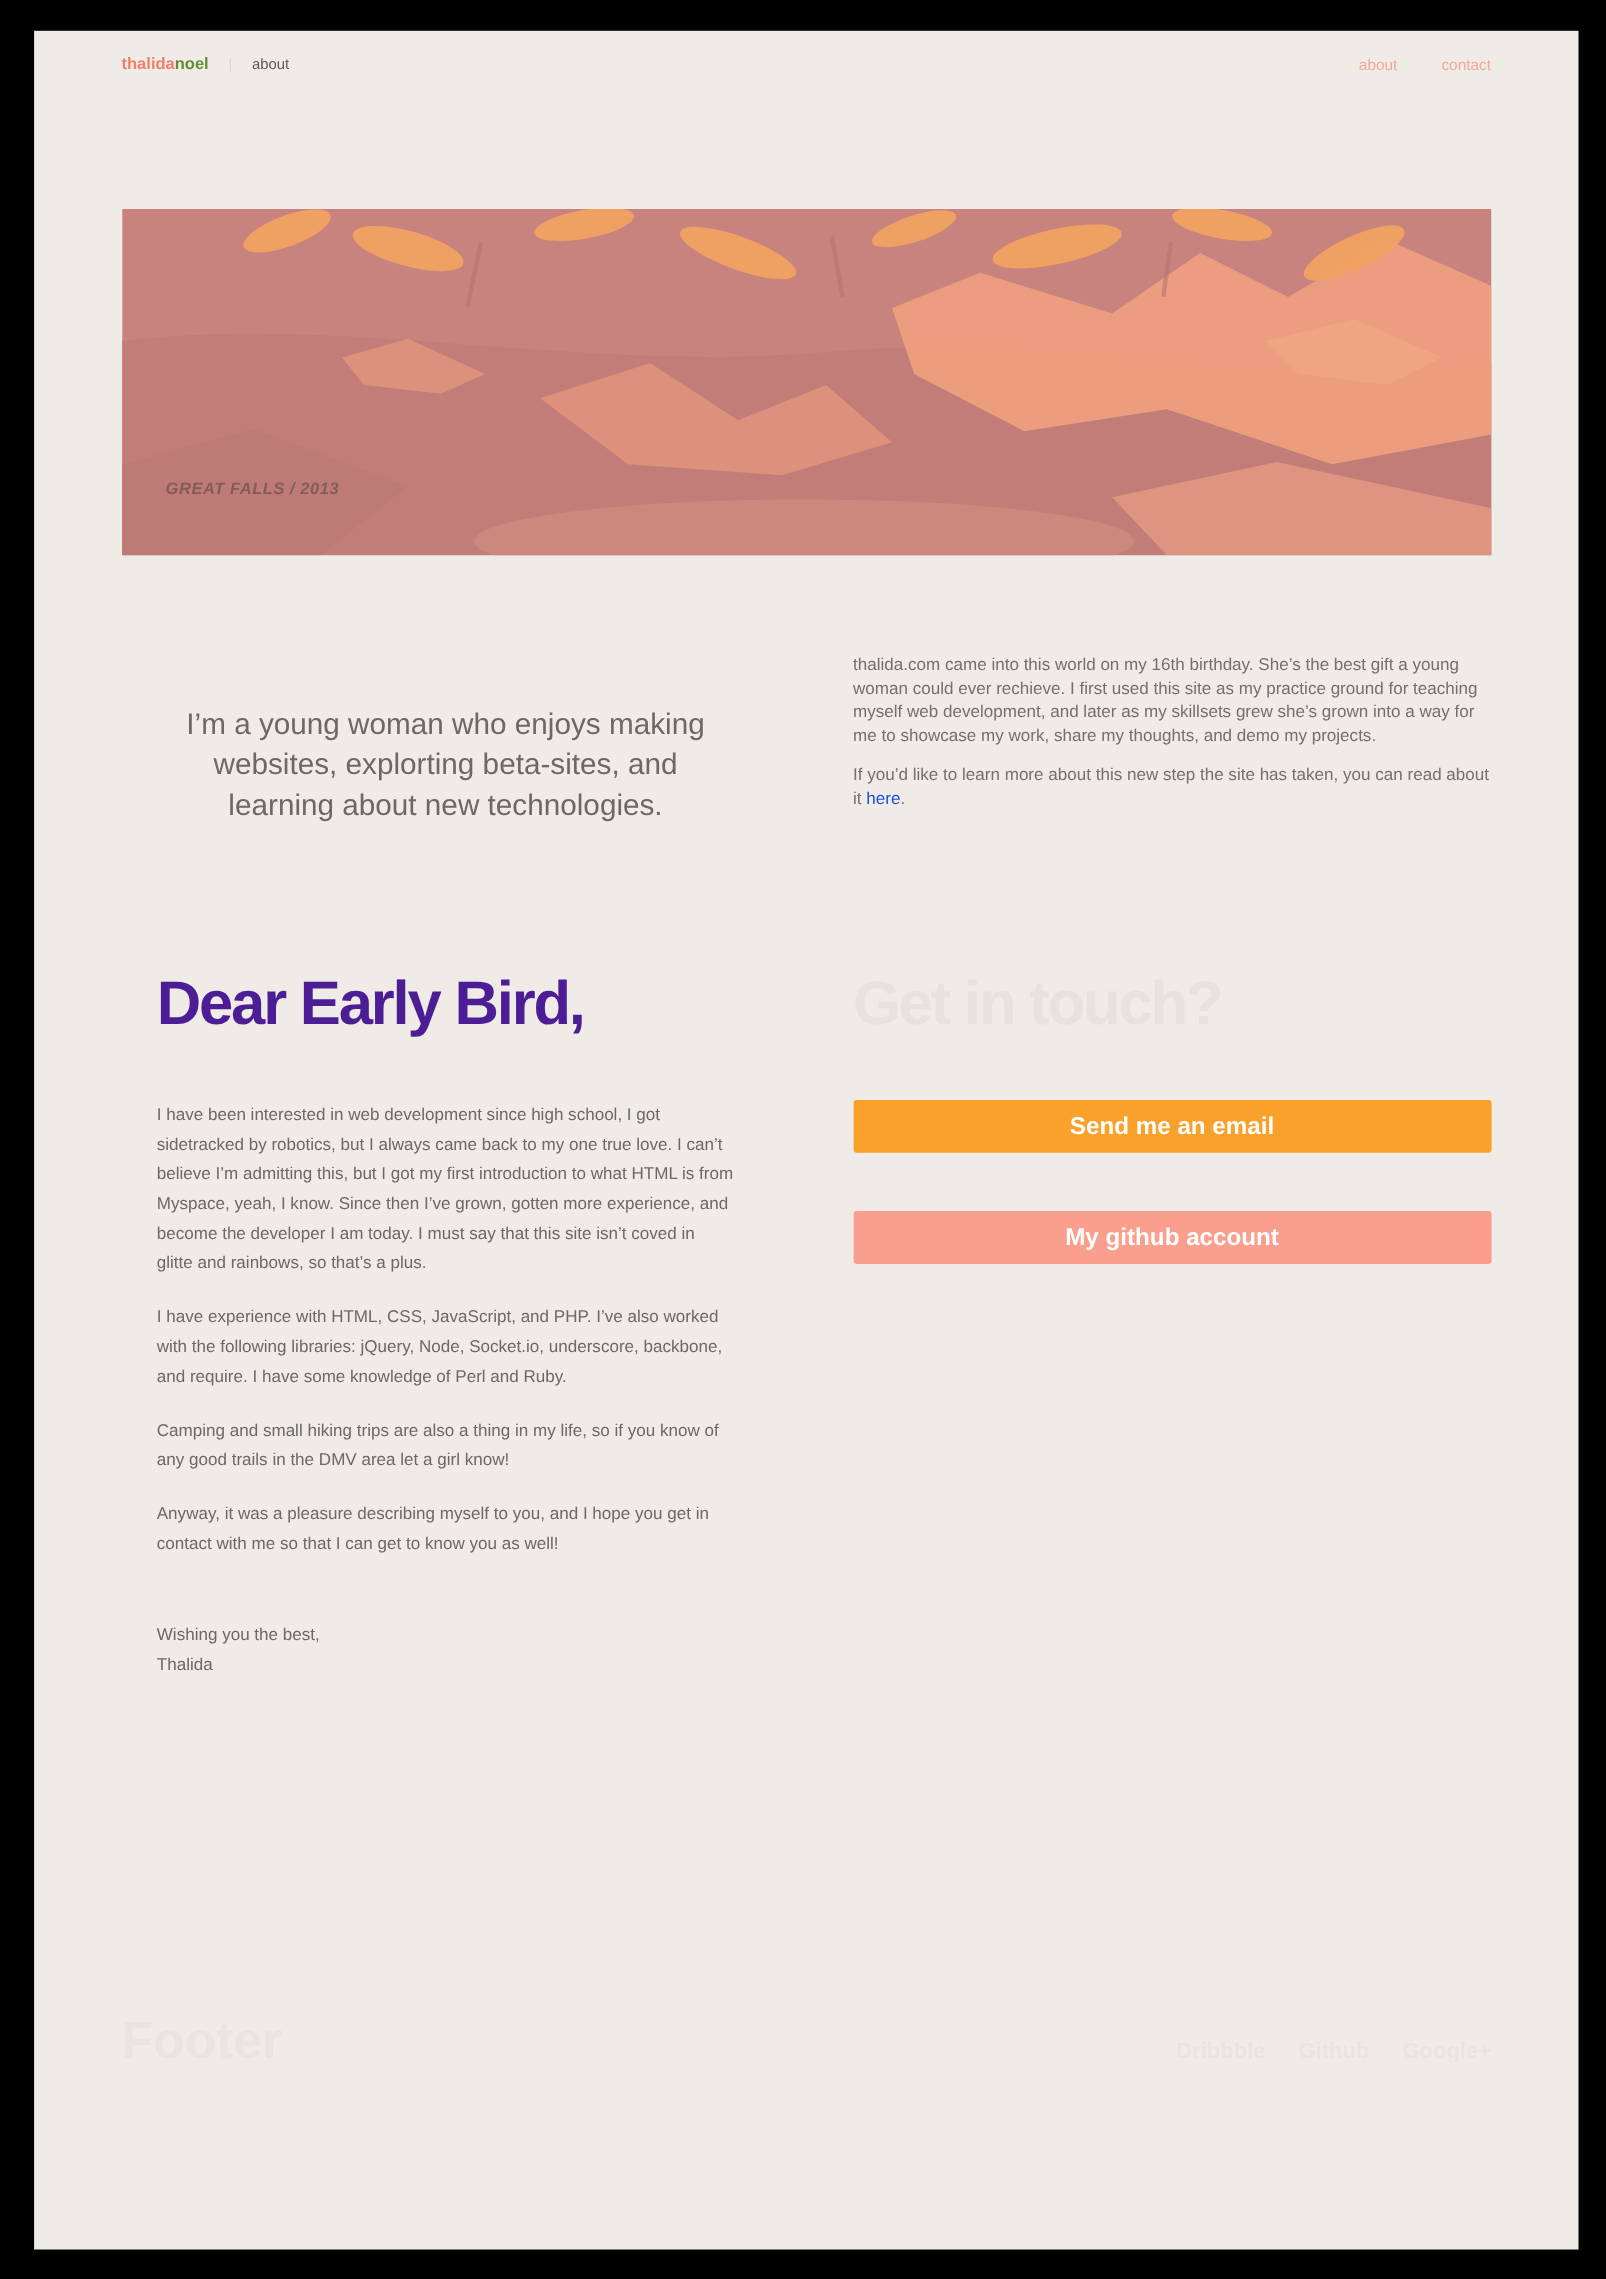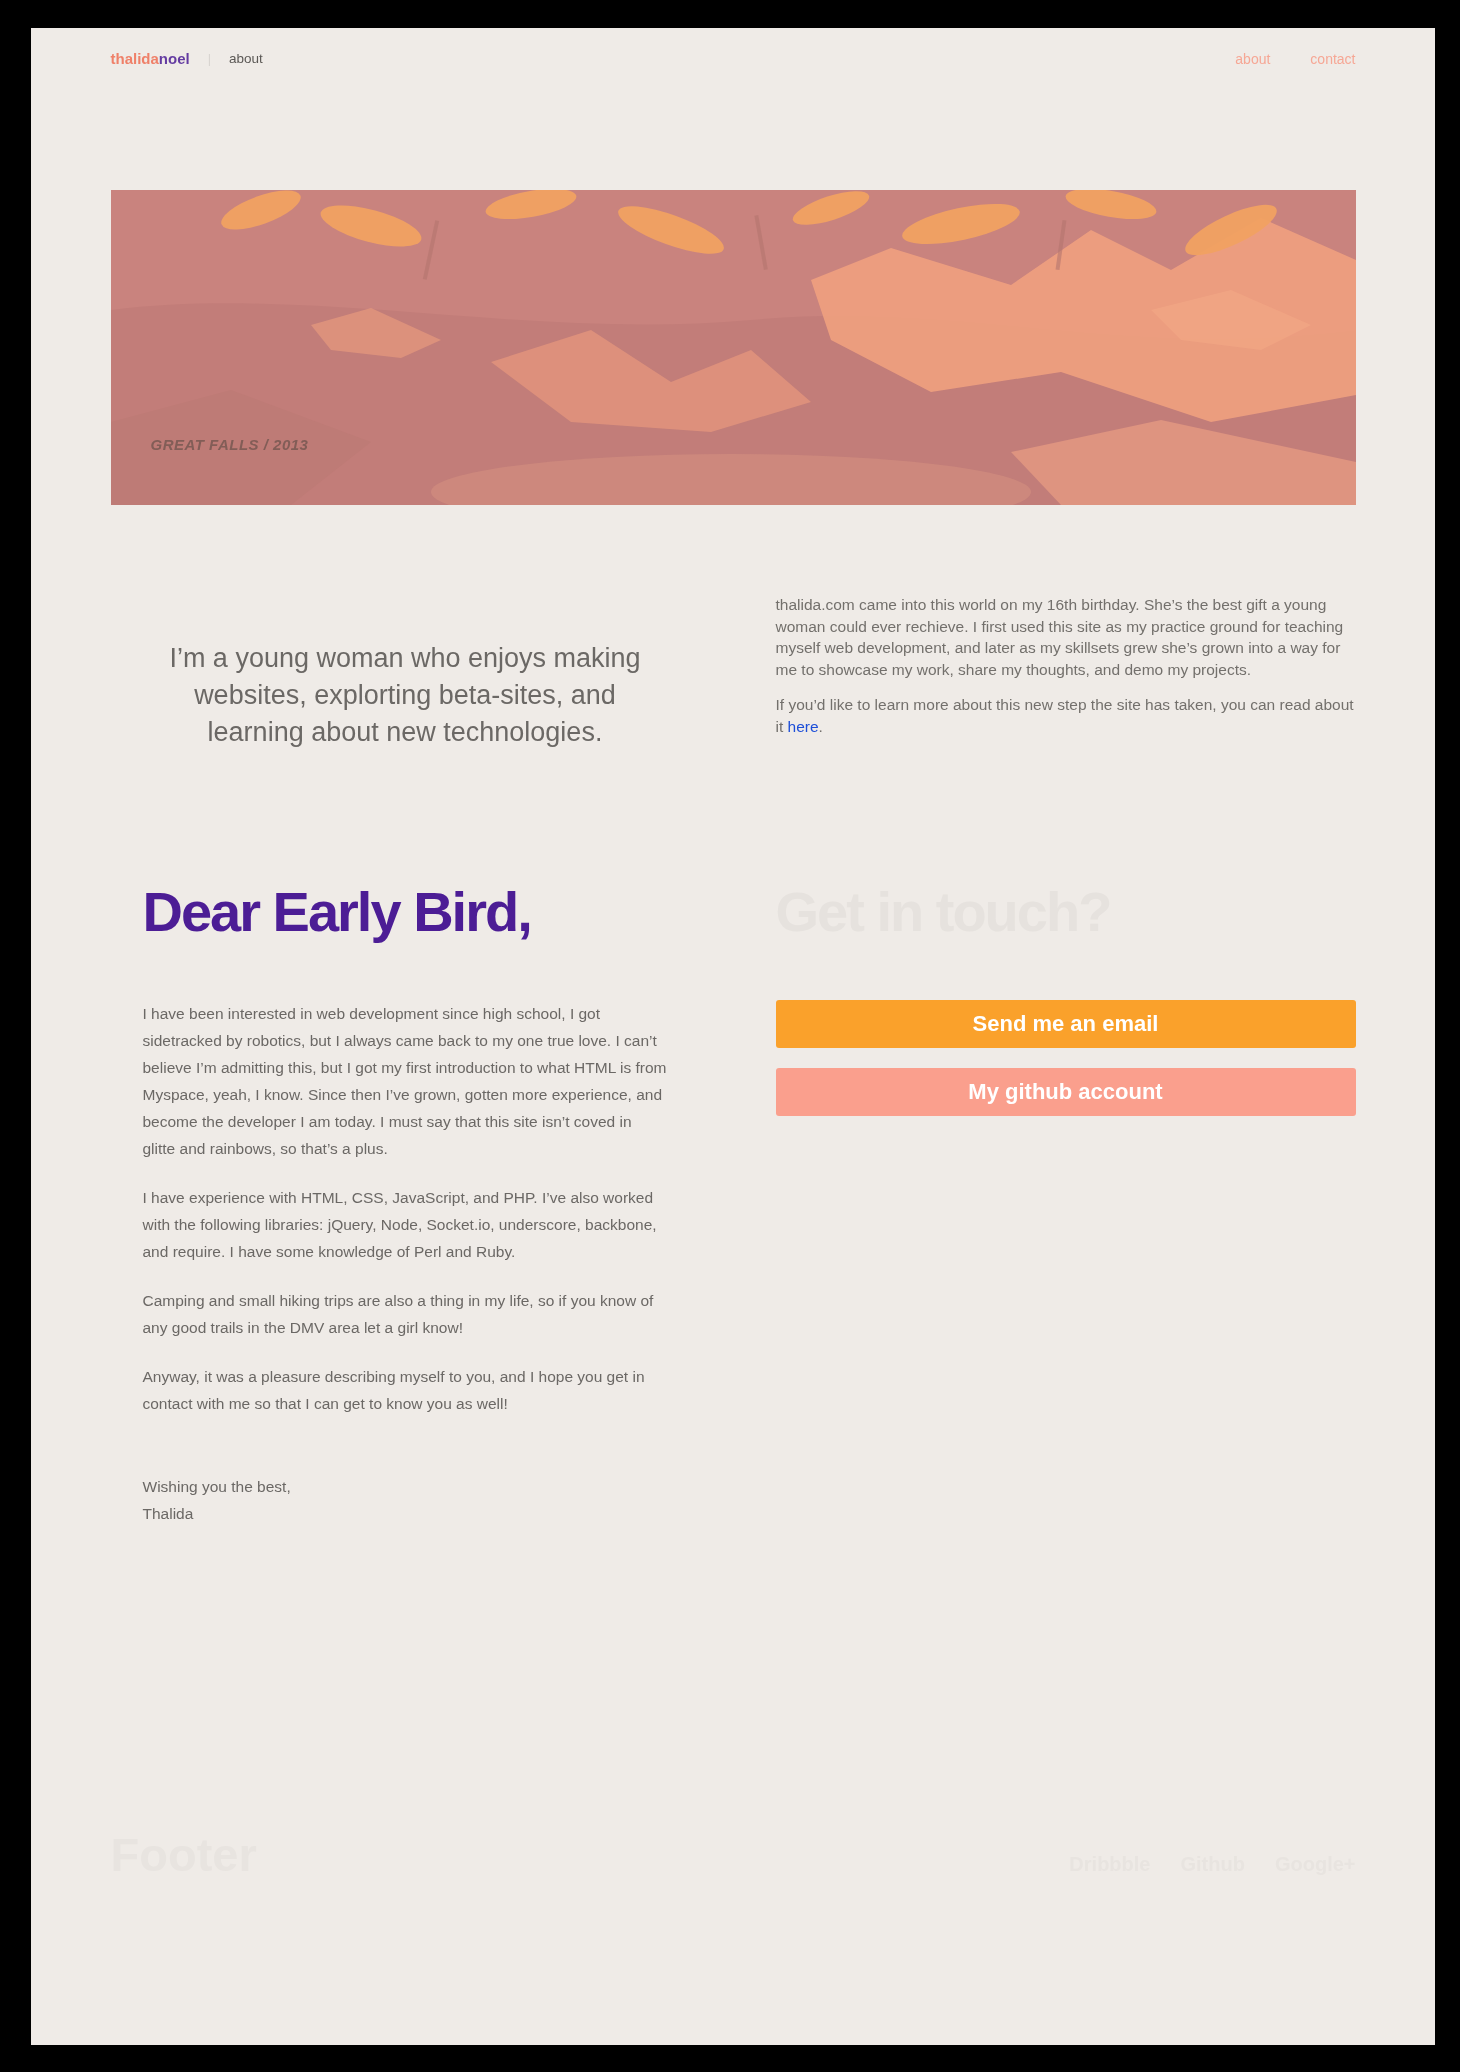--- a/index.html
+++ b/index.html
@@ -11,21 +11,21 @@
     color: #6B6865;
   }
   .page { width: 100%; height: 100%; background: #EFEBE7; overflow: hidden; }
   .container { width: 1245px; margin: 0 auto; }
 
   
   .header { display: flex; justify-content: space-between; align-items: center; padding-top: 22px; }
   .brand { display: flex; align-items: center; font-size: 15px; }
   .logo { cursor: pointer; }
   .logo-bold { color: #EF8069; font-weight: bold; }
-  .logo-light { color: #4c1d95; font-weight: bold; opacity: .85; }
+  .logo-light { color: #4d7c0f; font-weight: bold; opacity: .85; }
   .brand-divider { color: #D8D4D0; margin: 0 18px; font-size: 13px; }
   .page-label { color: #5B5855; font-size: 13.5px; }
   .nav { display: flex; gap: 40px; }
   .nav a { color: #F6A795; font-size: 14px; text-decoration: none; cursor: pointer; }
 
   
   .hero { position: relative; margin-top: 123px; height: 315px; overflow: hidden; }
   .hero svg { display: block; width: 100%; height: 100%; }
   .hero-caption {
     position: absolute; left: 40px; bottom: 52px;
@@ -58,21 +58,21 @@
   .bio { width: 557px; padding-left: 32px; font-size: 15.5px; line-height: 27px; color: #6B6865; }
   .bio p { margin-bottom: 22px; }
   .signoff { margin-top: 56px; white-space: pre-line; }
   .actions { width: 580px; }
   .btn {
     display: block; width: 100%; height: 48px; border: none; border-radius: 3px;
     font-family: inherit; font-size: 22px; font-weight: bold; color: #FFFFFF;
     cursor: pointer; text-align: center; line-height: 48px;
   }
   .btn-email { background: #FAA12B; }
-  .btn-github { background: #FA9F8D; margin-top: 20px; }
+  .btn-github { background: #FA9F8D; margin-top: 53px; }
 
   
   .footer { display: flex; justify-content: space-between; align-items: baseline; margin-top: 300px; }
   .footer-title { font-size: 47px; font-weight: bold; color: #E8E4E0; }
   .footer-links { display: flex; gap: 30px; }
   .footer-links a { font-size: 20px; font-weight: bold; color: #E8E4E0; text-decoration: none; cursor: pointer; }
 </style>
 </head>
 <body>
 

